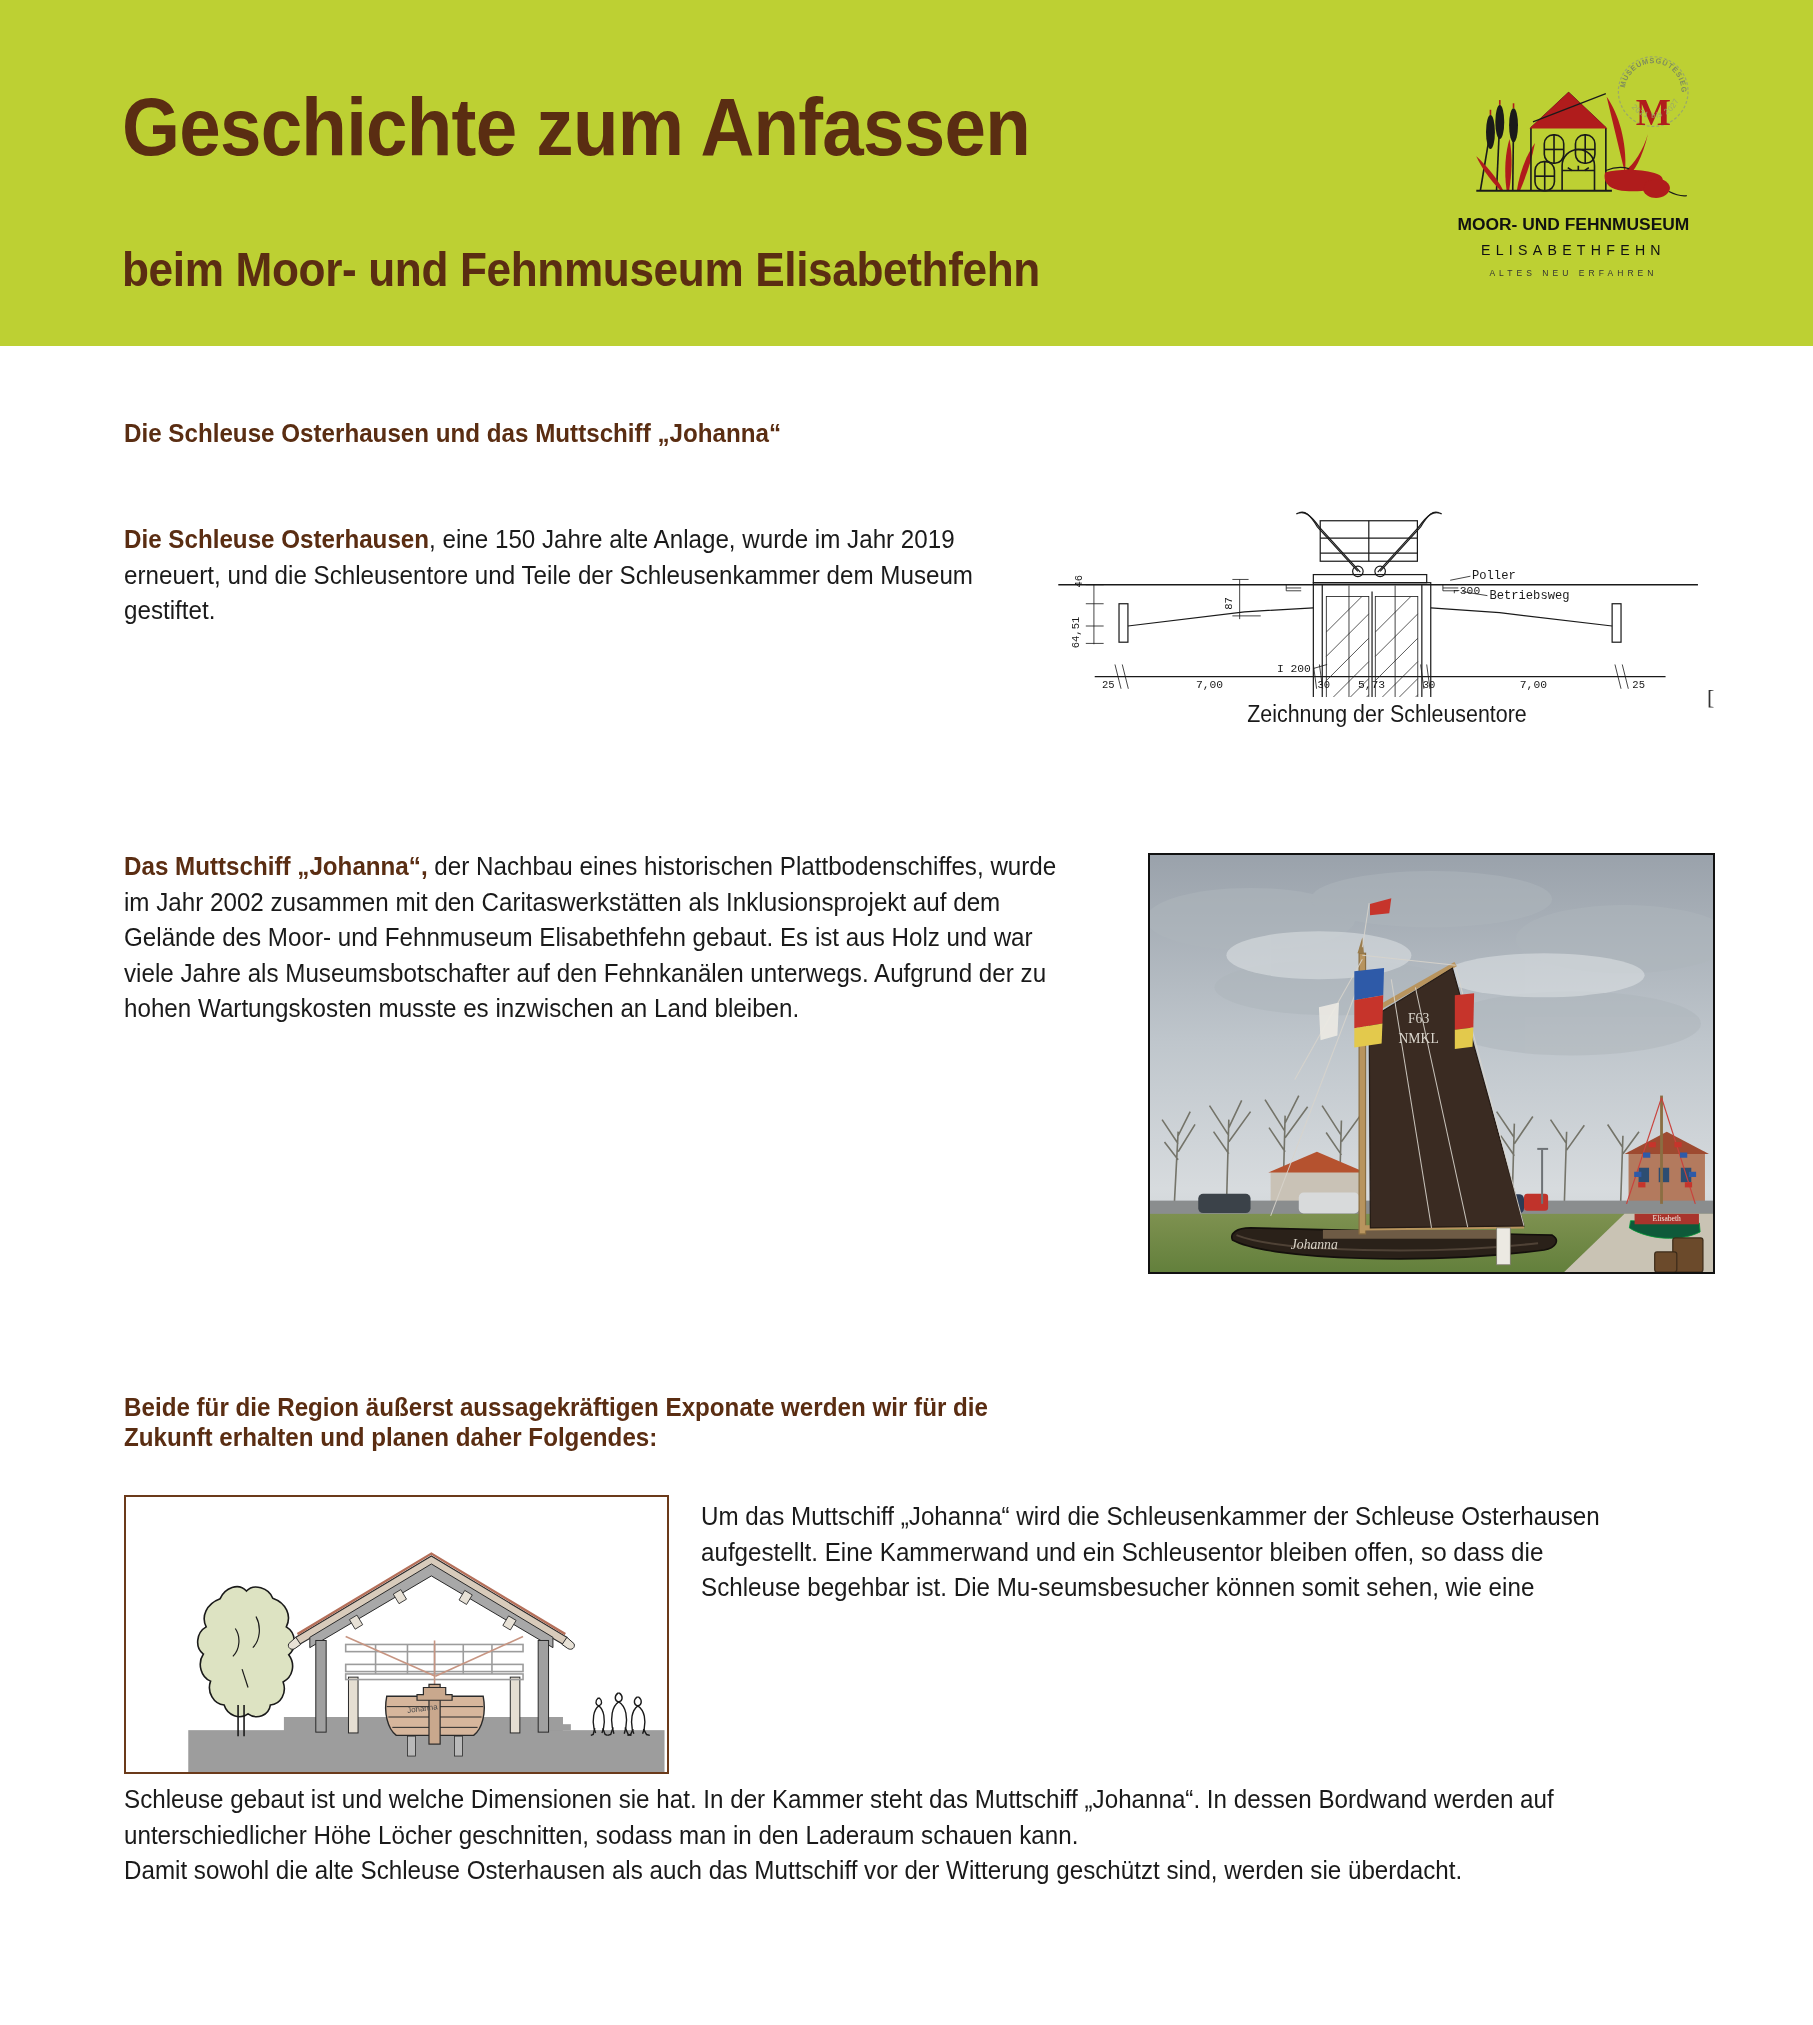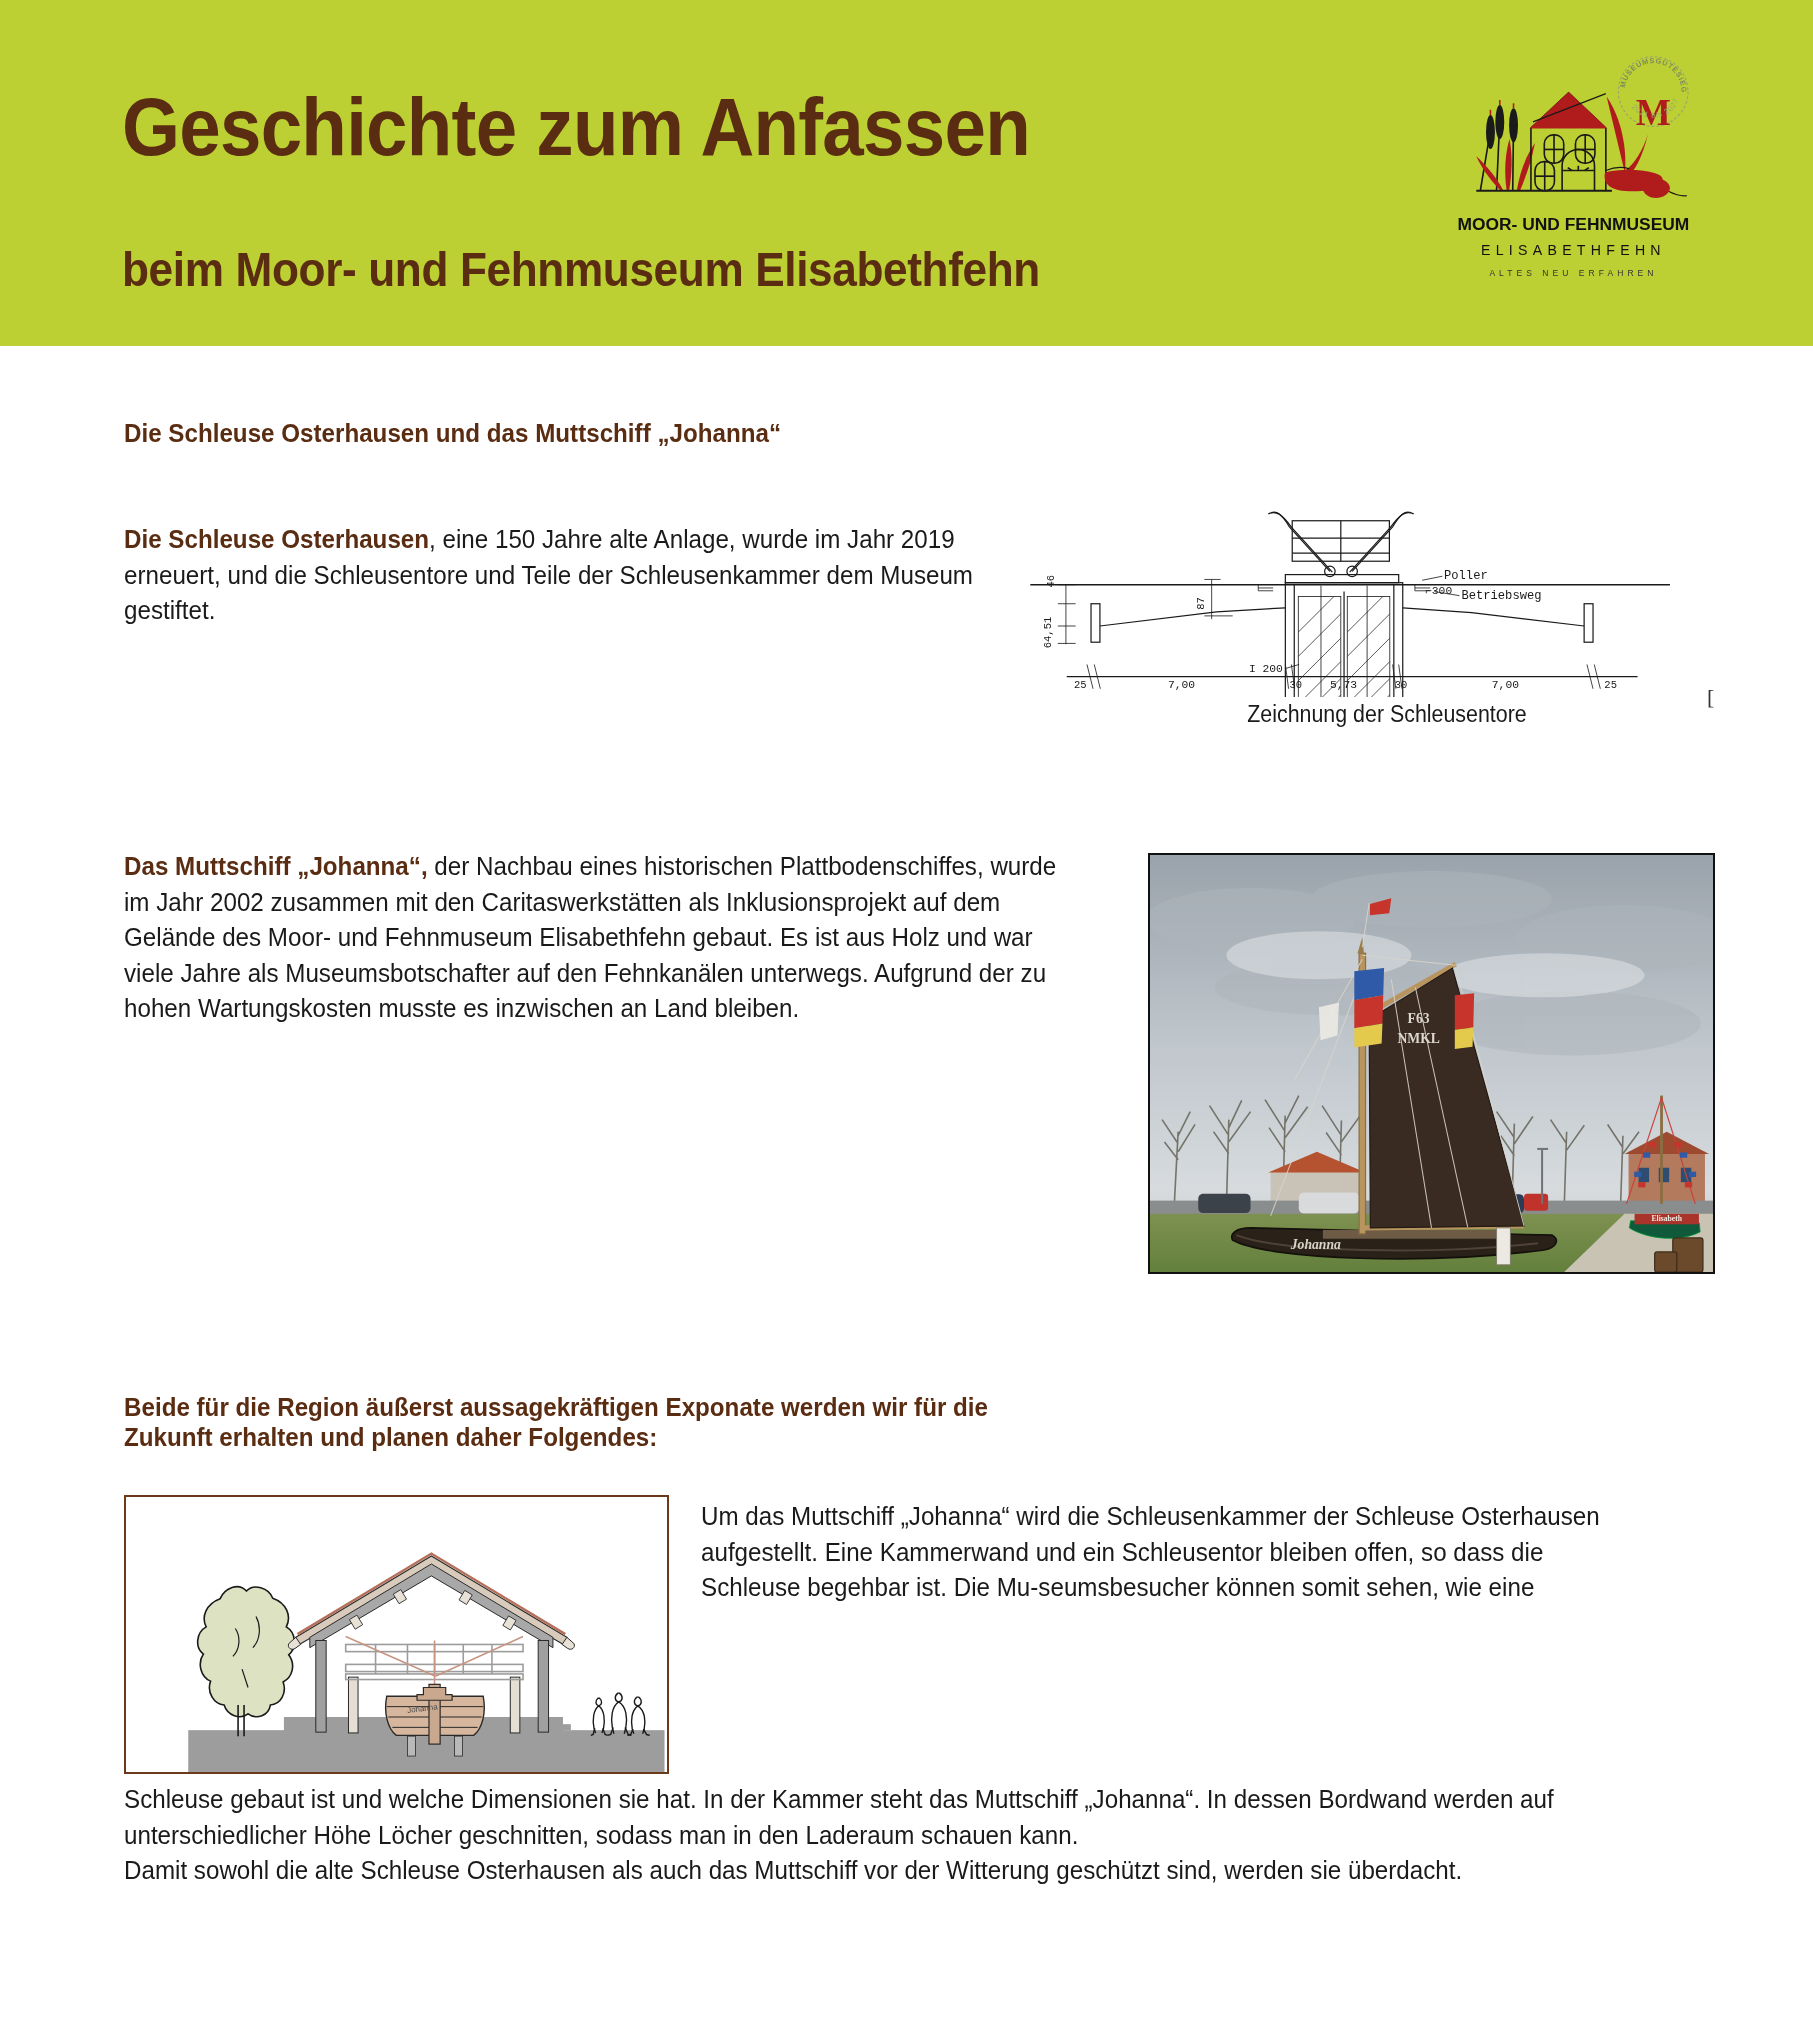--- a/index.html
+++ b/index.html
@@ -46,37 +46,37 @@
   .para{
     color:#1a1a1a;font-size:26px;line-height:1.37;
     transform:scaleX(0.93);transform-origin:left top;
   }
   .para b{color:#5A2D12;font-weight:bold;}
 
   .sec1-head{position:absolute;left:124px;top:419px;}
   .sec1-text{position:absolute;left:124px;top:522px;width:992px;}
 
   
-  .drawing-wrap{position:absolute;left:1006px;top:470px;width:668px;height:227px;}
+  .drawing-wrap{position:absolute;left:1034px;top:470px;width:668px;height:227px;}
   .drawing-wrap svg{display:block;width:100%;height:100%;}
   .drawing-caption{
     position:absolute;left:1053px;top:701px;width:668px;
     text-align:center;color:#1a1a1a;font-size:23px;
     transform:scaleX(0.93);transform-origin:center top;
   }
   .corner-mark{
     position:absolute;left:1707px;top:684px;
     font-size:22px;color:#333;font-family:"Liberation Serif",serif;
   }
 
   
   .sec2-text{position:absolute;left:124px;top:849px;width:1013px;}
   .ship-photo{
     position:absolute;left:1148px;top:853px;width:567px;height:421px;
-    border:2.4px solid #111;box-sizing:border-box;overflow:hidden;font-weight:bold;
+    border:2.4px solid #111;box-sizing:border-box;overflow:hidden;
   }
   .ship-photo svg{display:block;width:100%;height:100%;}
 
   
   .sec3-head{position:absolute;left:124px;top:1393px;}
   .barn-fig{
     position:absolute;left:124px;top:1495px;width:545px;height:279px;
     border:2.8px solid #6B3A1A;box-sizing:border-box;background:#fff;overflow:hidden;
   }
   .barn-fig svg{display:block;width:100%;height:100%;}

